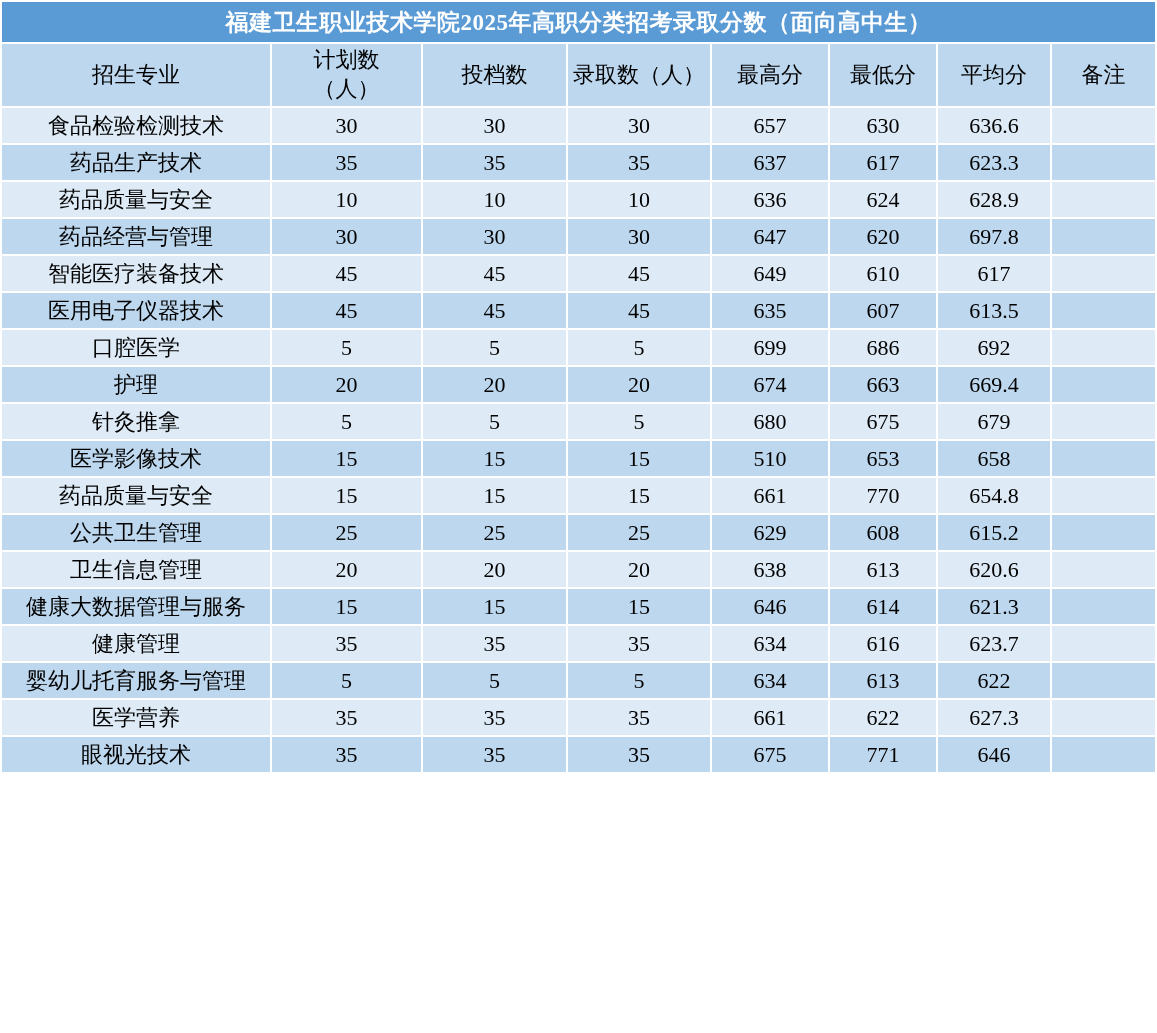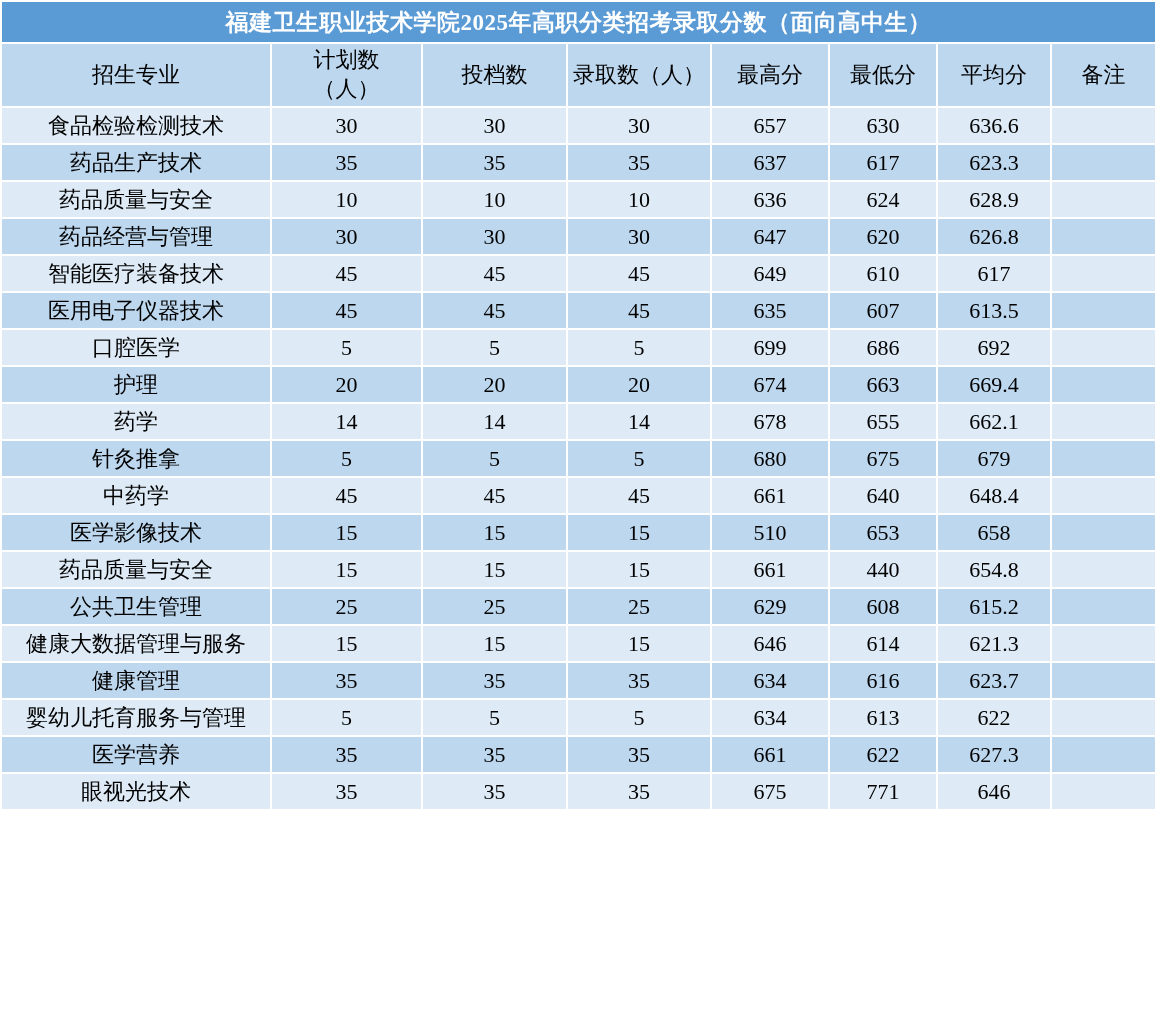--- a/index.html
+++ b/index.html
@@ -120,21 +120,21 @@
         <td>628.9</td>
         <td></td>
       </tr>
       <tr>
         <td>药品经营与管理</td>
         <td>30</td>
         <td>30</td>
         <td>30</td>
         <td>647</td>
         <td>620</td>
-        <td>626.8</td>
+        <td>697.8</td>
         <td></td>
       </tr>
       <tr>
         <td>智能医疗装备技术</td>
         <td>45</td>
         <td>45</td>
         <td>45</td>
         <td>649</td>
         <td>610</td>
         <td>617</td>
@@ -164,80 +164,70 @@
         <td>护理</td>
         <td>20</td>
         <td>20</td>
         <td>20</td>
         <td>674</td>
         <td>663</td>
         <td>669.4</td>
         <td></td>
       </tr>
       <tr>
-        <td>药学</td>
-        <td>14</td>
-        <td>14</td>
-        <td>14</td>
-        <td>678</td>
-        <td>655</td>
-        <td>662.1</td>
-        <td></td>
-      </tr>
-      <tr>
         <td>针灸推拿</td>
         <td>5</td>
         <td>5</td>
         <td>5</td>
         <td>680</td>
         <td>675</td>
         <td>679</td>
         <td></td>
       </tr>
       <tr>
-        <td>中药学</td>
-        <td>45</td>
-        <td>45</td>
-        <td>45</td>
-        <td>661</td>
-        <td>640</td>
-        <td>648.4</td>
-        <td></td>
-      </tr>
-      <tr>
         <td>医学影像技术</td>
         <td>15</td>
         <td>15</td>
         <td>15</td>
         <td>510</td>
         <td>653</td>
         <td>658</td>
         <td></td>
       </tr>
       <tr>
         <td>药品质量与安全</td>
         <td>15</td>
         <td>15</td>
         <td>15</td>
         <td>661</td>
-        <td>440</td>
+        <td>770</td>
         <td>654.8</td>
         <td></td>
       </tr>
       <tr>
         <td>公共卫生管理</td>
         <td>25</td>
         <td>25</td>
         <td>25</td>
         <td>629</td>
         <td>608</td>
         <td>615.2</td>
         <td></td>
       </tr>
       <tr>
+        <td>卫生信息管理</td>
+        <td>20</td>
+        <td>20</td>
+        <td>20</td>
+        <td>638</td>
+        <td>613</td>
+        <td>620.6</td>
+        <td></td>
+      </tr>
+      <tr>
         <td>健康大数据管理与服务</td>
         <td>15</td>
         <td>15</td>
         <td>15</td>
         <td>646</td>
         <td>614</td>
         <td>621.3</td>
         <td></td>
       </tr>
       <tr>

